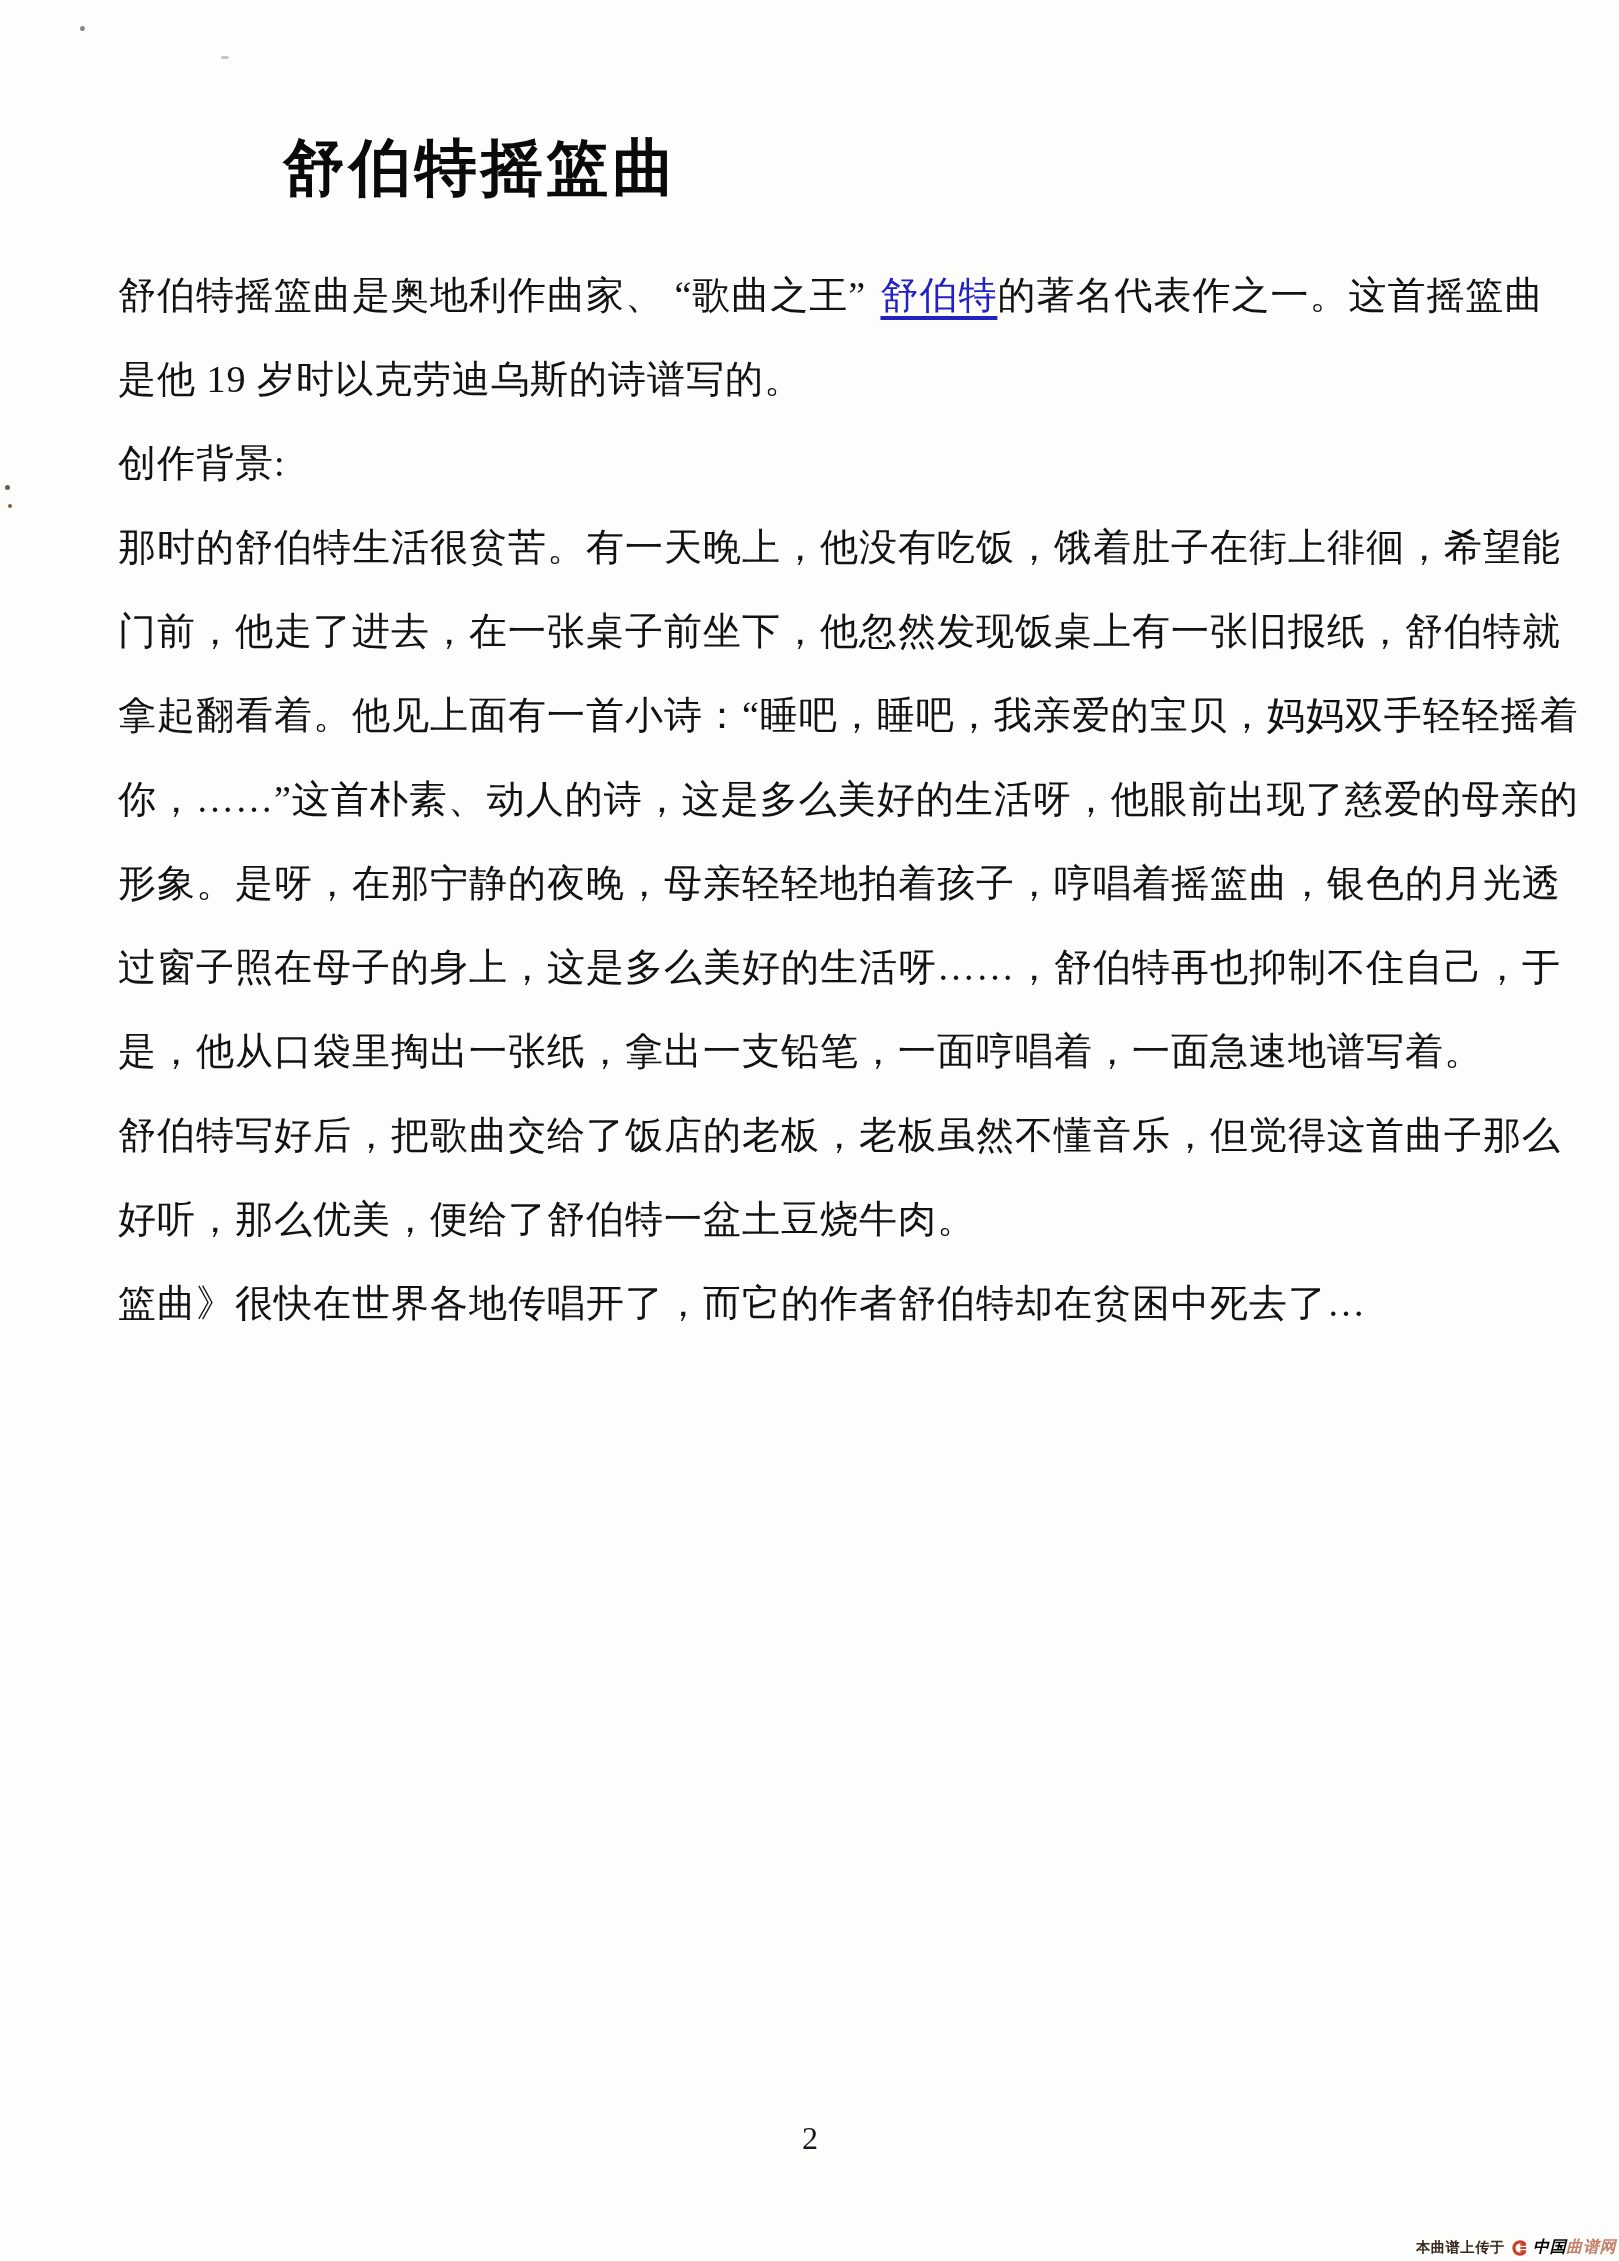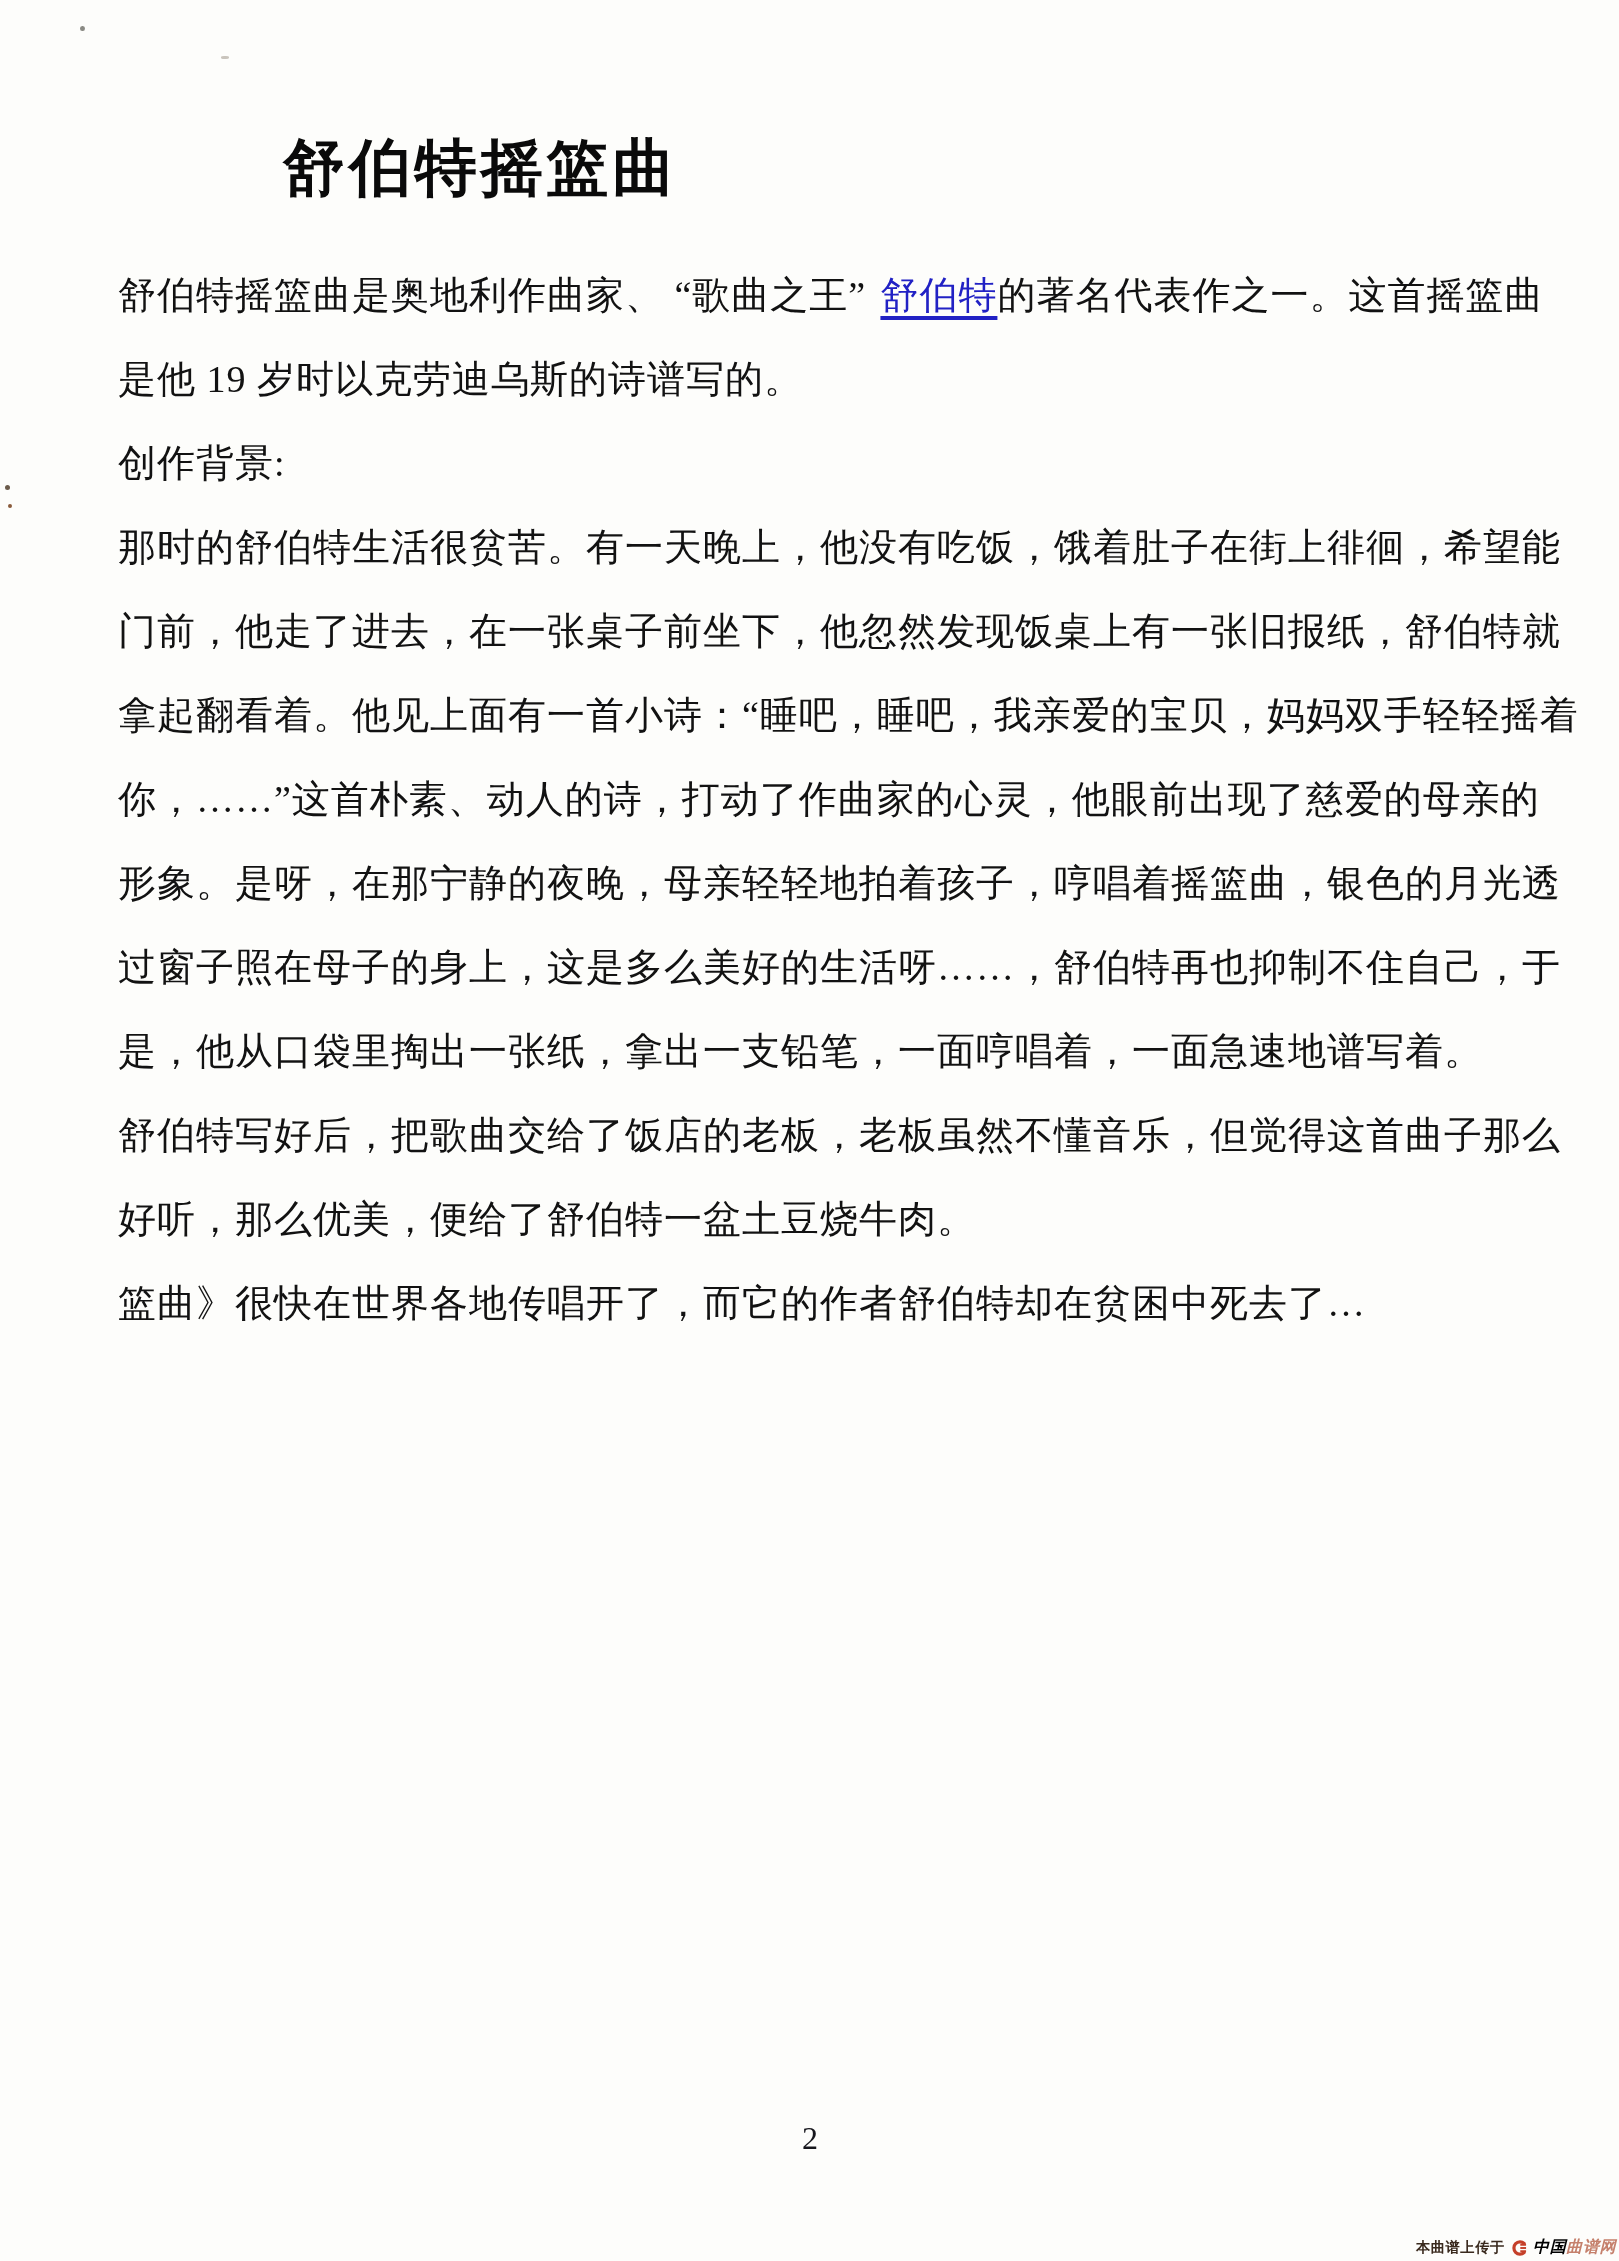--- a/index.html
+++ b/index.html
@@ -103,21 +103,21 @@
 
     <div class="line"><span>舒伯特摇篮曲是奥地利作曲家、 “歌曲之王”</span><span class="inline-link">舒伯特</span><span>的著名代表作之一。这首摇篮曲</span></div>
 
     <div class="line">是他 19 岁时以克劳迪乌斯的诗谱写的。</div>
 
     <div class="line">创作背景:</div>
 
     <div class="line">那时的舒伯特生活很贫苦。有一天晚上，他没有吃饭，饿着肚子在街上徘徊，希望能</div>
     <div class="line">门前，他走了进去，在一张桌子前坐下，他忽然发现饭桌上有一张旧报纸，舒伯特就</div>
     <div class="line">拿起翻看着。他见上面有一首小诗：“睡吧，睡吧，我亲爱的宝贝，妈妈双手轻轻摇着</div>
-    <div class="line">你，……”这首朴素、动人的诗，打动了作曲家的心灵，他眼前出现了慈爱的母亲的</div>
+    <div class="line">你，……”这首朴素、动人的诗，这是多么美好的生活呀，他眼前出现了慈爱的母亲的</div>
     <div class="line">形象。是呀，在那宁静的夜晚，母亲轻轻地拍着孩子，哼唱着摇篮曲，银色的月光透</div>
     <div class="line">过窗子照在母子的身上，这是多么美好的生活呀……，舒伯特再也抑制不住自己，于</div>
     <div class="line">是，他从口袋里掏出一张纸，拿出一支铅笔，一面哼唱着，一面急速地谱写着。</div>
 
     <div class="line">舒伯特写好后，把歌曲交给了饭店的老板，老板虽然不懂音乐，但觉得这首曲子那么</div>
     <div class="line">好听，那么优美，便给了舒伯特一盆土豆烧牛肉。</div>
 
     <div class="line">篮曲》很快在世界各地传唱开了，而它的作者舒伯特却在贫困中死去了…</div>
 
   </div>

